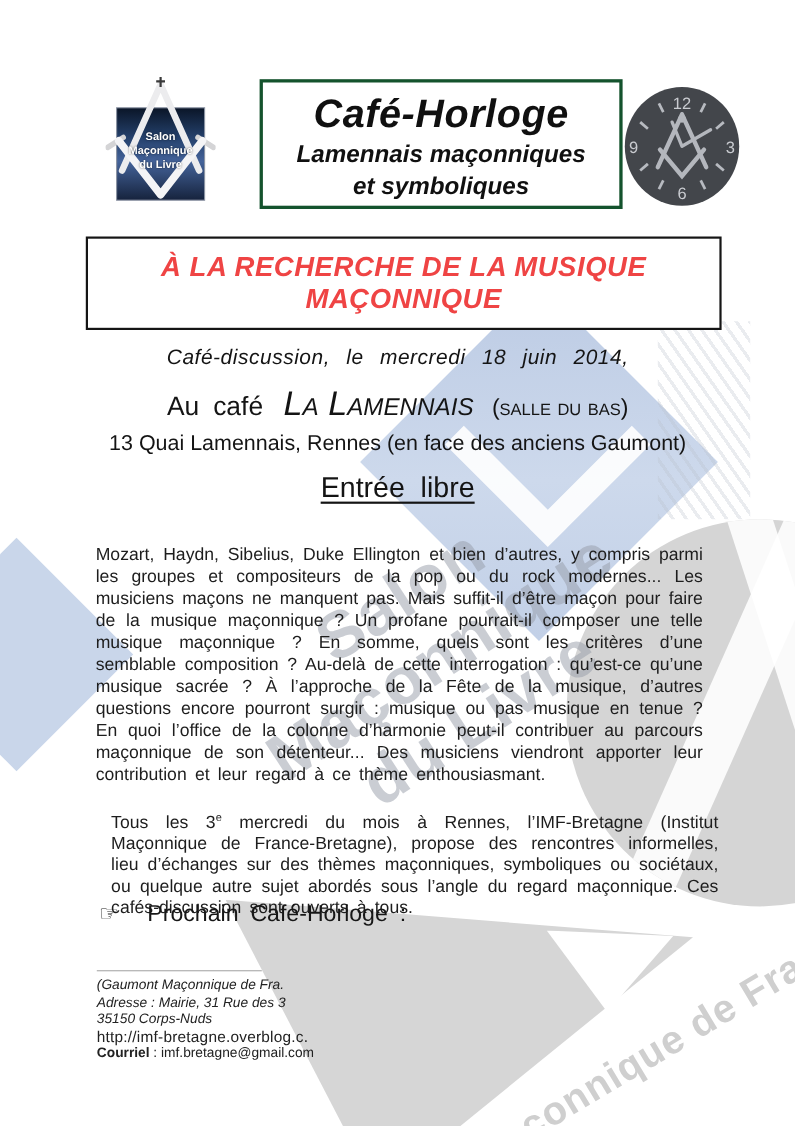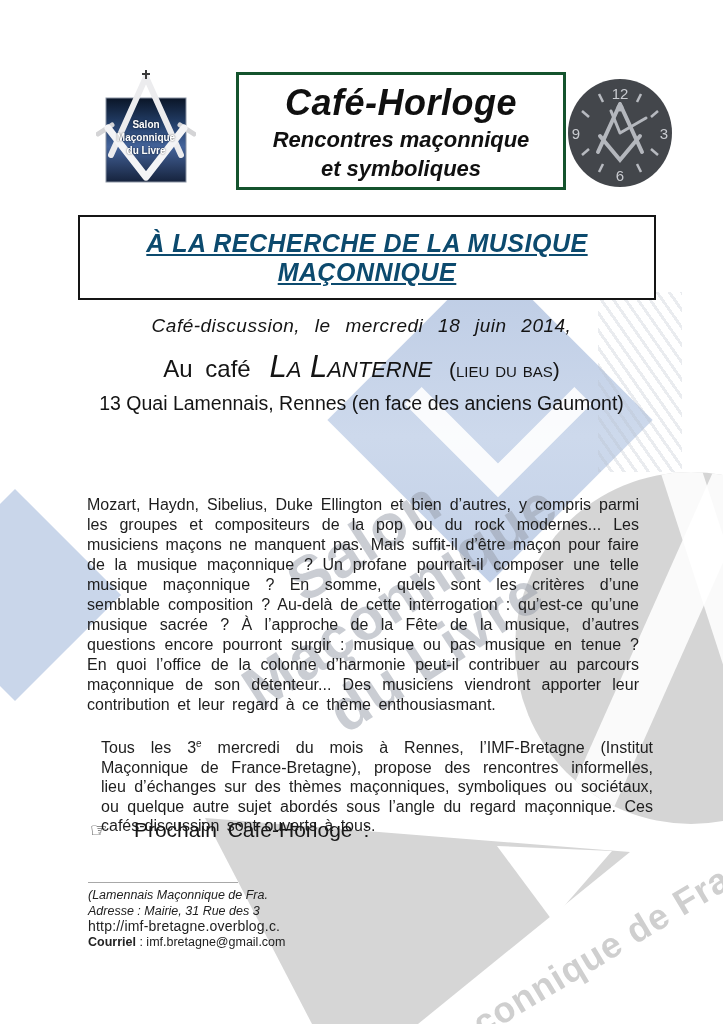--- a/index.html
+++ b/index.html
@@ -46,21 +46,21 @@
     border:3px solid #14532d;background:#ffffff;text-align:center;margin-left:20px;}
   .tb-title{font-style:italic;font-weight:bold;font-size:36px;margin-top:7px;letter-spacing:.5px;color:#101010;}
   .tb-sub{font-style:italic;font-weight:bold;font-size:22px;margin-top:3px;color:#101010;}
   .clock{position:absolute;left:566px;top:78px;width:108px;height:110px;}
   
   .subject-box{position:absolute;left:78px;top:215px;width:566px;border:2.5px solid #151515;
     background:#ffffff;text-align:center;padding:8px 4px 11px 4px;}
   .sb-kicker{font-variant:small-caps;font-weight:bold;font-style:italic;font-size:16.5px;
     letter-spacing:.5px;color:#0f0f0f;}
   .sb-title{font-weight:bold;font-style:italic;font-size:25px;margin-top:4px;
-    letter-spacing:.5px;color:#0c4a6e;text-decoration:underline;}
+    letter-spacing:.5px;color:#ef4444;}
   
   .event{position:absolute;left:30px;right:30px;top:315px;text-align:center;color:#141414;}
   .ev-date{font-style:italic;font-size:19px;word-spacing:9px;letter-spacing:.5px;}
   .ev-time{font-style:italic;font-size:26px;margin-top:7px;word-spacing:7px;}
   .ev-venue{margin-top:12px;font-size:24px;}
   .ev-venue .vprefix{word-spacing:6px;}
   .ev-venue .vname{font-style:italic;font-variant:small-caps;font-size:31px;margin:0 10px 0 12px;}
   .ev-venue .vnote{font-variant:small-caps;font-size:21px;}
   .ev-address{margin-top:7px;font-size:19.5px;}
   .ev-admission{display:inline-block;margin-top:13px;font-size:26px;word-spacing:7px;
@@ -129,21 +129,21 @@
       </svg>
       <div class="logo-text">
         <span>Salon</span>
         <span>Maçonnique</span>
         <span>du Livre</span>
       </div>
     </div>
 
     <div class="title-box">
       <div class="tb-title">Café-Horloge</div>
-      <div class="tb-sub">Rencontres maçonnique</div>
+      <div class="tb-sub">Lamennais maçonniques</div>
       <div class="tb-sub">et symboliques</div>
     </div>
 
     <div class="clock">
       <svg width="108" height="110" viewBox="0 0 108 110">
         <ellipse cx="54" cy="55" rx="52" ry="54" fill="#43464b"></ellipse>
         <g stroke="#b7bac0" stroke-width="2.5">
           <line x1="75" y1="16" x2="71" y2="24"></line>
             <line x1="92" y1="33" x2="85" y2="39"></line>
           <line x1="92" y1="77" x2="85" y2="71"></line>
@@ -171,37 +171,41 @@
     </div>
 
     <div class="subject-box">
       <div class="sb-title">À LA RECHERCHE DE LA MUSIQUE MAÇONNIQUE</div>
     </div>
 
     <div class="event">
       <div class="ev-date">Café-discussion, le mercredi 18 juin 2014,</div>
       <div class="ev-venue">
         <span class="vprefix">Au café</span>
-        <span class="vname">La Lanterne</span>
-        <span class="vnote">(lieu du bas)</span>
+        <span class="vname">La Lamennais</span>
+        <span class="vnote">(salle du bas)</span>
       </div>
       <div class="ev-address">13 Quai Lamennais, Rennes (en face des anciens Gaumont)</div>
+      <div>
+        <span class="ev-admission">Entrée libre</span>
+      </div>
     </div>
 
     <div class="body-par">Mozart, Haydn, Sibelius, Duke Ellington et bien d’autres, y compris parmi les groupes et compositeurs de la pop ou du rock modernes... Les musiciens maçons ne manquent pas. Mais suffit-il d’être maçon pour faire de la musique maçonnique ? Un profane pourrait-il composer une telle musique maçonnique ? En somme, quels sont les critères d’une semblable composition ? Au-delà de cette interrogation : qu’est-ce qu’une musique sacrée ? À l’approche de la Fête de la musique, d’autres questions encore pourront surgir : musique ou pas musique en tenue ? En quoi l’office de la colonne d’harmonie peut-il contribuer au parcours maçonnique de son détenteur... Des musiciens viendront apporter leur contribution et leur regard à ce thème enthousiasmant.</div>
 
     <div class="section-par"><span>Tous les 3</span><sup>e</sup><span> mercredi du mois à Rennes, l’IMF-Bretagne (Institut Maçonnique de France-Bretagne), propose des rencontres informelles, lieu d’échanges sur des thèmes maçonniques, symboliques ou sociétaux, ou quelque autre sujet abordés sous l’angle du regard maçonnique. Ces cafés-discussion sont ouverts à tous.</span></div>
 
     <div class="next-row">
       <span class="hand">☞</span>
       <span class="next-label">Prochain Café-Horloge :</span>
     </div>
 
     <div class="footer">
       <div class="f-rule"></div>
-      <div class="f-it">(Lamennais Maçonnique de Fra.</div>
+      <div class="f-it">(Gaumont Maçonnique de Fra.</div>
       <div class="f-it">Adresse : Mairie, 31 Rue des 3</div>
+      <div class="f-it">35150 Corps-Nuds</div>
       <div class="f-web">http://imf-bretagne.overblog.c.</div>
       <div class="f-mail"><b>Courriel</b><span> : imf.bretagne@gmail.com</span></div>
     </div>
 
   </div>
 </div>
 
 </body></html>

